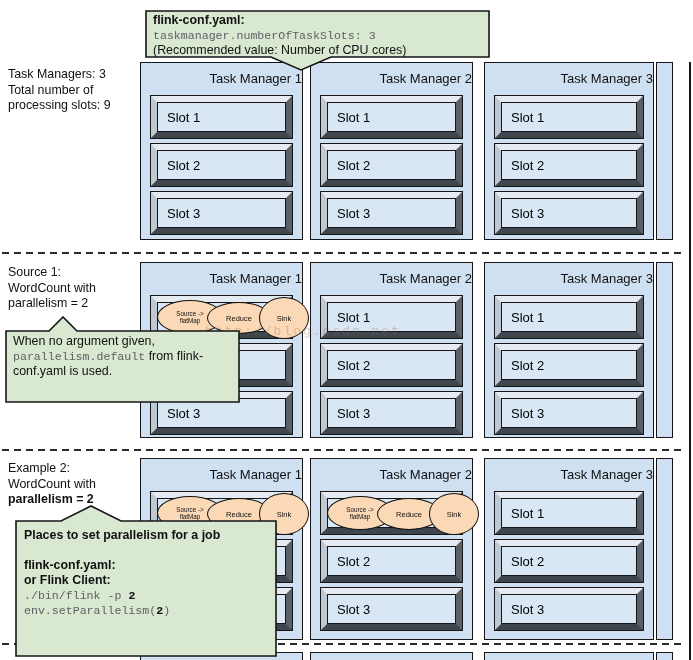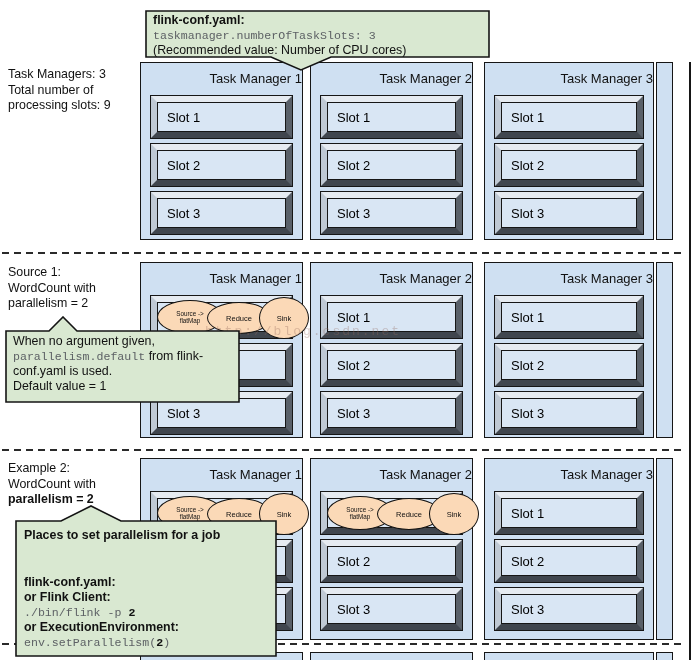--- a/index.html
+++ b/index.html
@@ -301,28 +301,26 @@
     <div class="c-line">(Recommended value: Number of CPU cores)</div>
   </div>
 
   <svg class="callout-svg" style="left:5px;top:316px" width="236" height="88">
     <polygon points="1,15 44,15 58,1 72,15 234,15 234,86 1,86" fill="#d9e8d1" stroke="#141414" stroke-width="1.6"></polygon>
   </svg>
   <div class="callout-text" style="left:13px;top:334px;width:222px">
     <div class="c-line">When no argument given,</div>
     <div class="c-line"><span class="code">parallelism.default</span><span> from flink-</span></div>
     <div class="c-line">conf.yaml is used.</div>
-    <div class="c-line">Default value = 1</div>
   </div>
 
   <svg class="callout-svg" style="left:15px;top:505px" width="263" height="153">
     <polygon points="1,16 46,16 76,1 106,16 261,16 261,151 1,151" fill="#d9e8d1" stroke="#141414" stroke-width="1.6"></polygon>
   </svg>
   <div class="callout-text" style="left:24px;top:528px;width:244px">
-    <div class="c-line bold" style="margin-bottom:32px">Places to set parallelism for a job</div>
+    <div class="c-line bold" style="margin-bottom:15px">Places to set parallelism for a job</div>
     <div class="c-line bold">flink-conf.yaml:</div>
     <div class="c-line bold">or Flink Client:</div>
     <div class="c-line"><span class="code">./bin/flink -p </span><span class="bold-num">2</span></div>
-    <div class="c-line bold">or ExecutionEnvironment:</div>
     <div class="c-line"><span class="code">env.setParallelism(</span><span class="bold-num">2</span><span class="code">)</span></div>
   </div>
 
 </div>
 
 </body></html>

